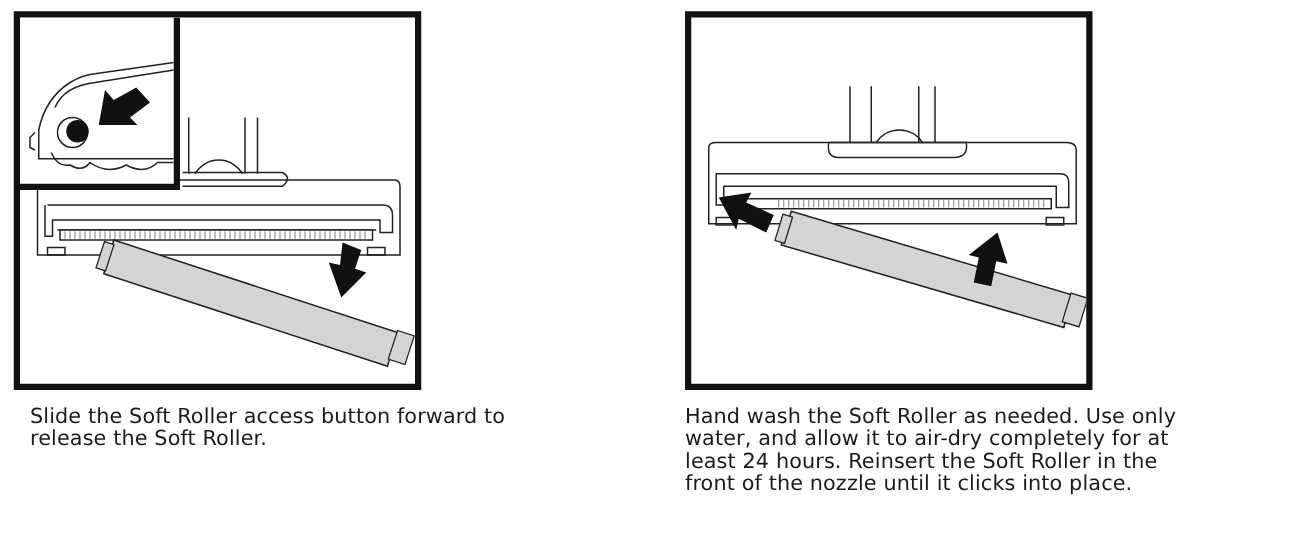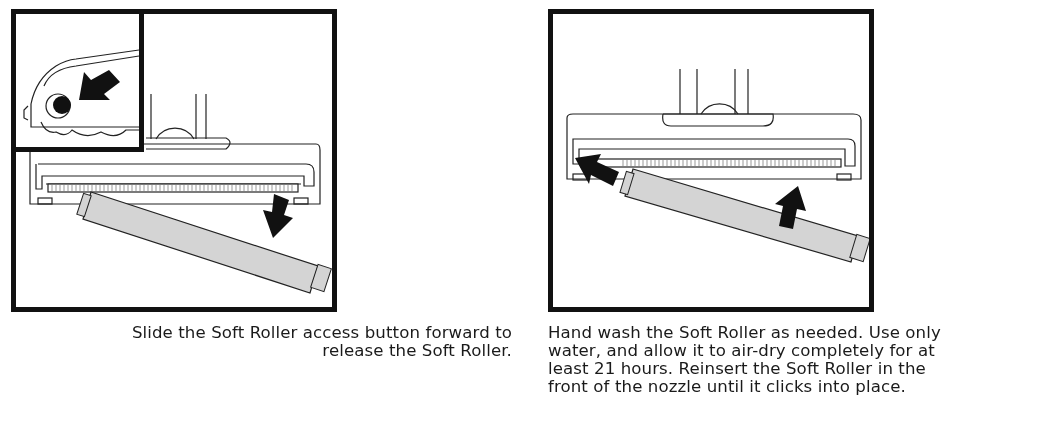--- a/index.html
+++ b/index.html
@@ -8,21 +8,21 @@
   .panel { position:absolute; top:9px; width:316px; height:293px;
            border:5px solid #111; background:#fff; overflow:hidden; }
   #panel-left { left:11px; }
   #panel-right { left:548px; }
   .panel svg { position:absolute; left:0; top:0; width:316px; height:293px; }
   .inset { position:absolute; left:-5px; top:-5px; width:123px; height:133px;
            border:5px solid #111; background:#fff; overflow:hidden; }
   .inset svg { width:123px; height:133px; }
   .caption { position:absolute; top:324px; font-size:16.6px; line-height:18px;
              margin:0; letter-spacing:0.1px; white-space:pre-line; }
-  #caption-left { left:12px; width:500px;text-align:right; }
+  #caption-left { left:24px; width:500px; }
   #caption-right { left:548px; width:480px; }
 </style>
 </head>
 <body>
 
 <div class="panel" id="panel-left">
   <svg viewBox="0 0 316 293">
     <g fill="none" stroke="#222" stroke-width="1.2">
 
       <line x1="135" y1="80" x2="135" y2="125"></line>
@@ -92,14 +92,14 @@
     </g>
     <polygon points="22,144 48,140 44,148 66,158 60,172 38,161 36,170" fill="#111"></polygon>
     <polygon points="245,172 253,197 244,195 240,215 226,212 230,192 222,190" fill="#111"></polygon>
   </svg>
 </div>
 
 <p class="caption" id="caption-left">Slide the Soft Roller access button forward to
 release the Soft Roller.</p>
 <p class="caption" id="caption-right">Hand wash the Soft Roller as needed. Use only
 water, and allow it to air-dry completely for at
-least 21 hours. Reinsert the Soft Roller in the
+least 24 hours. Reinsert the Soft Roller in the
 front of the nozzle until it clicks into place.</p>
 
 </body></html>

